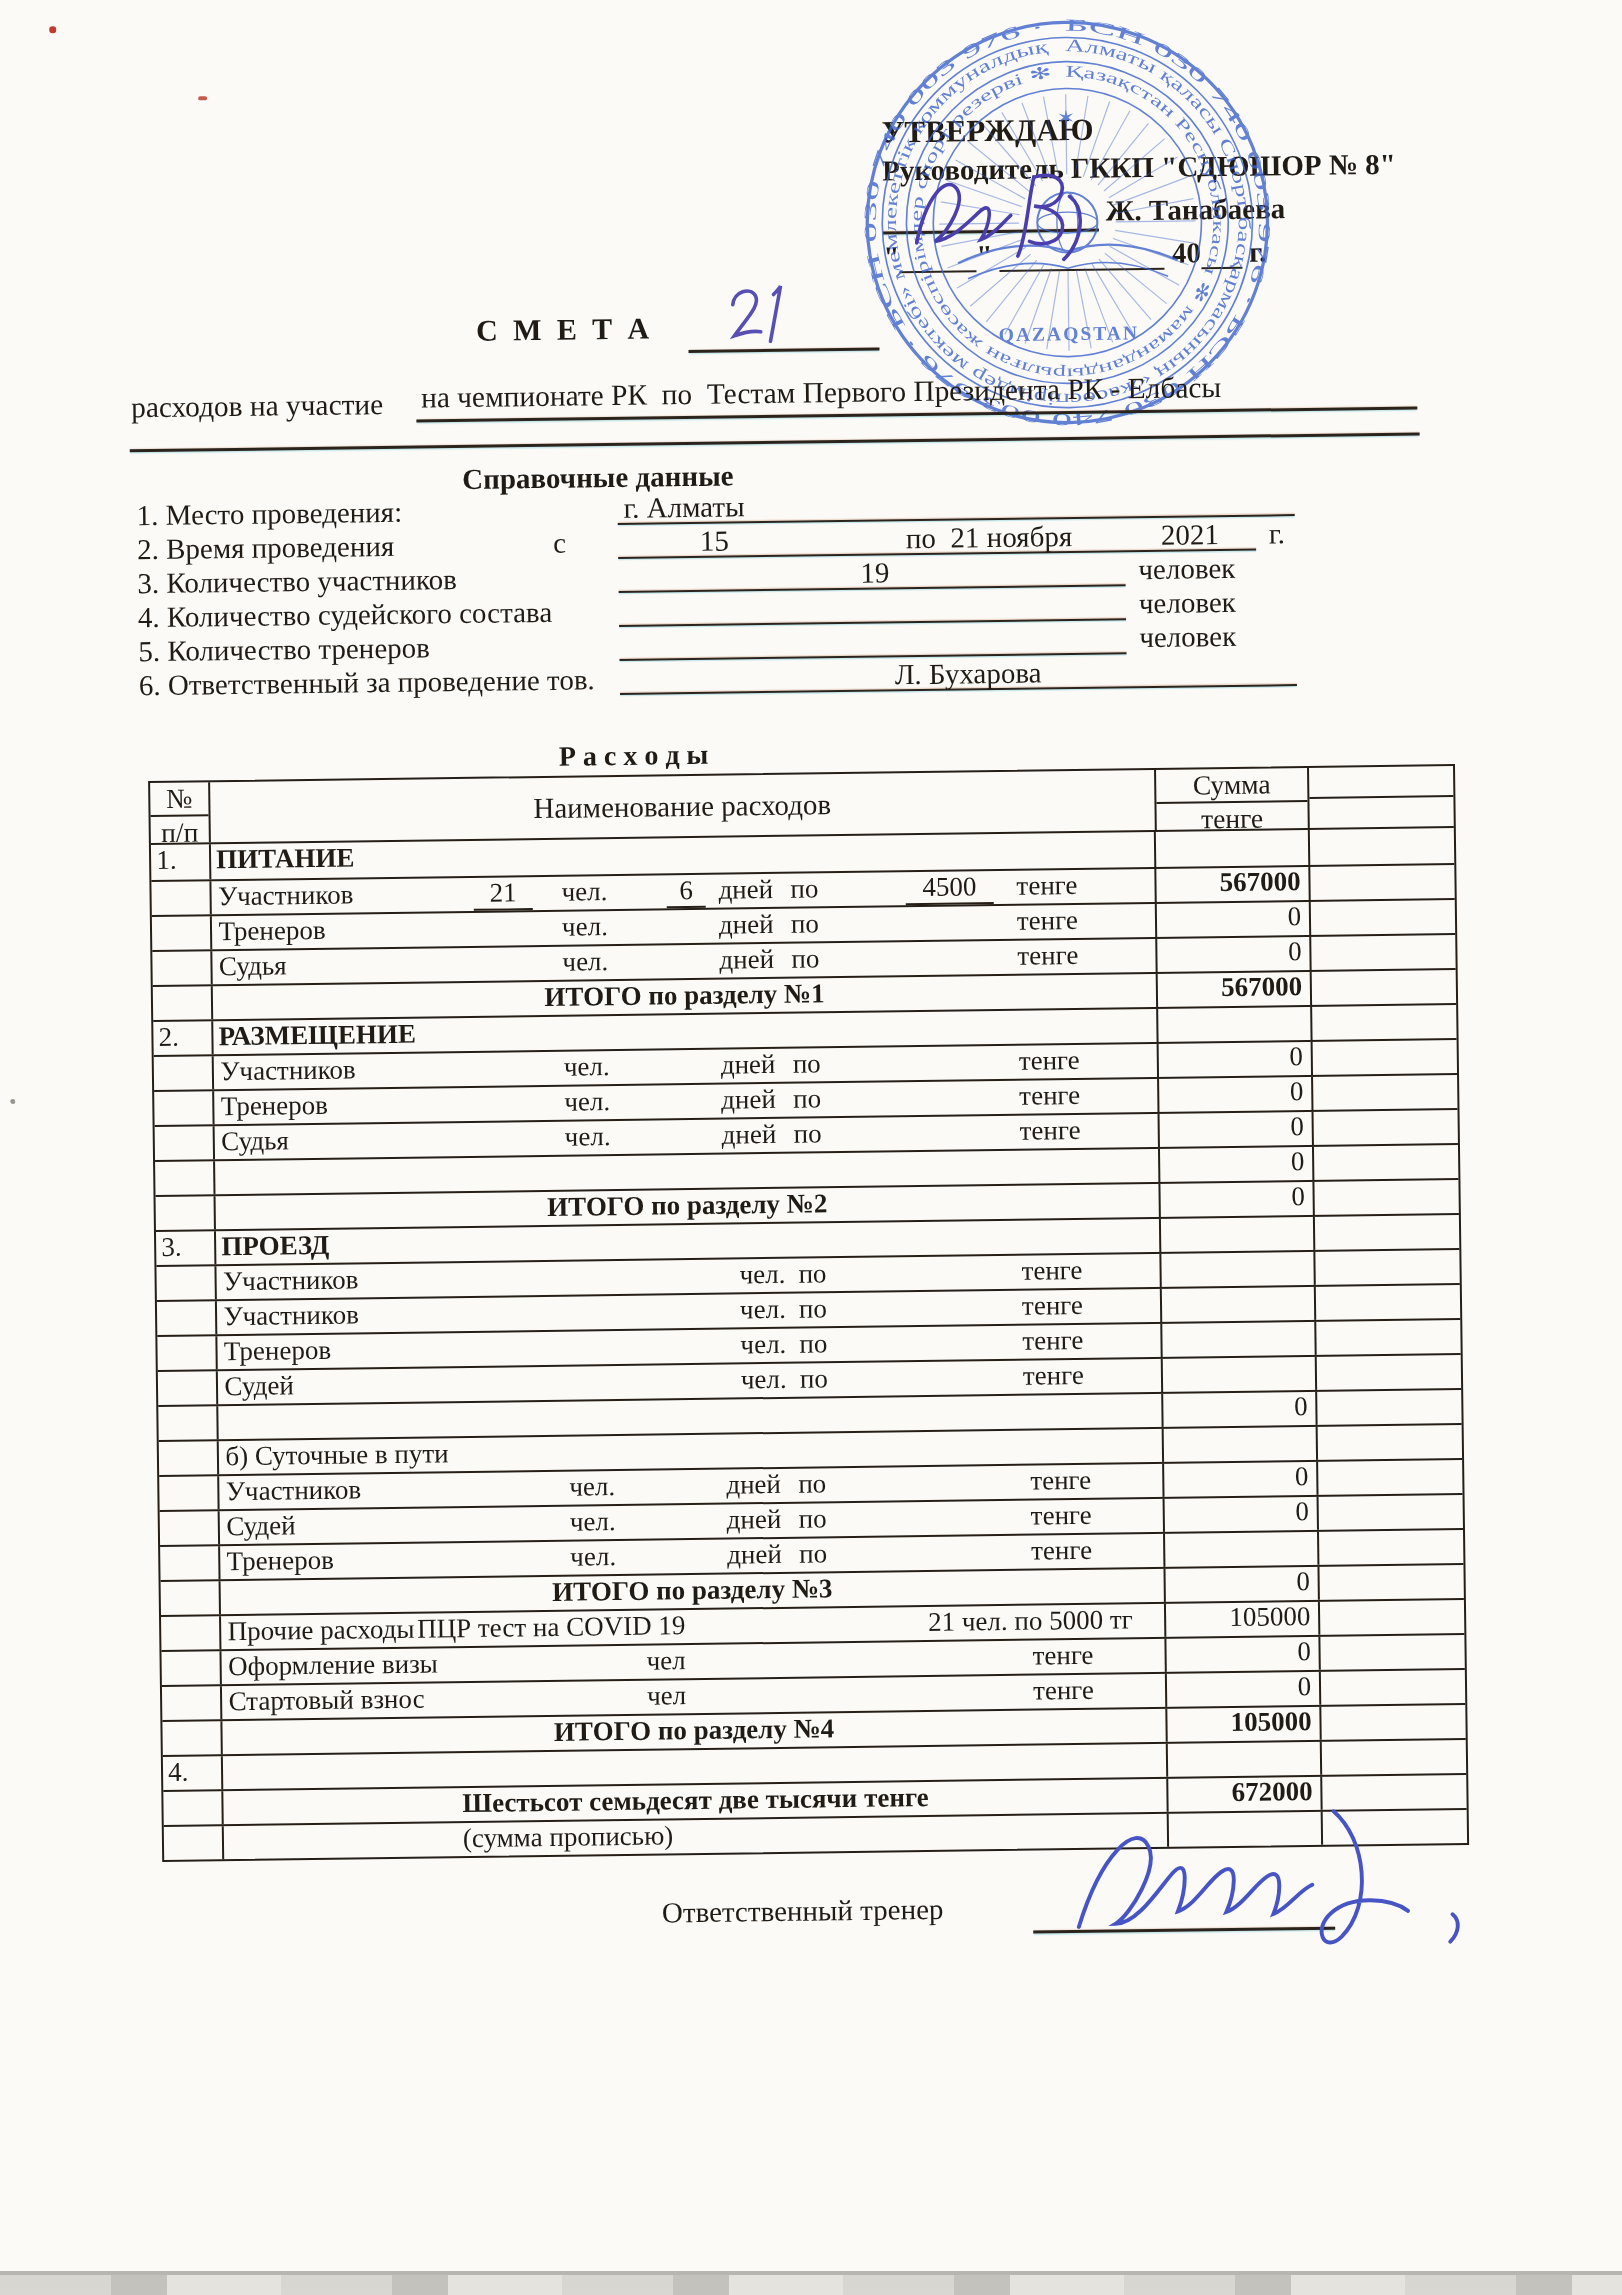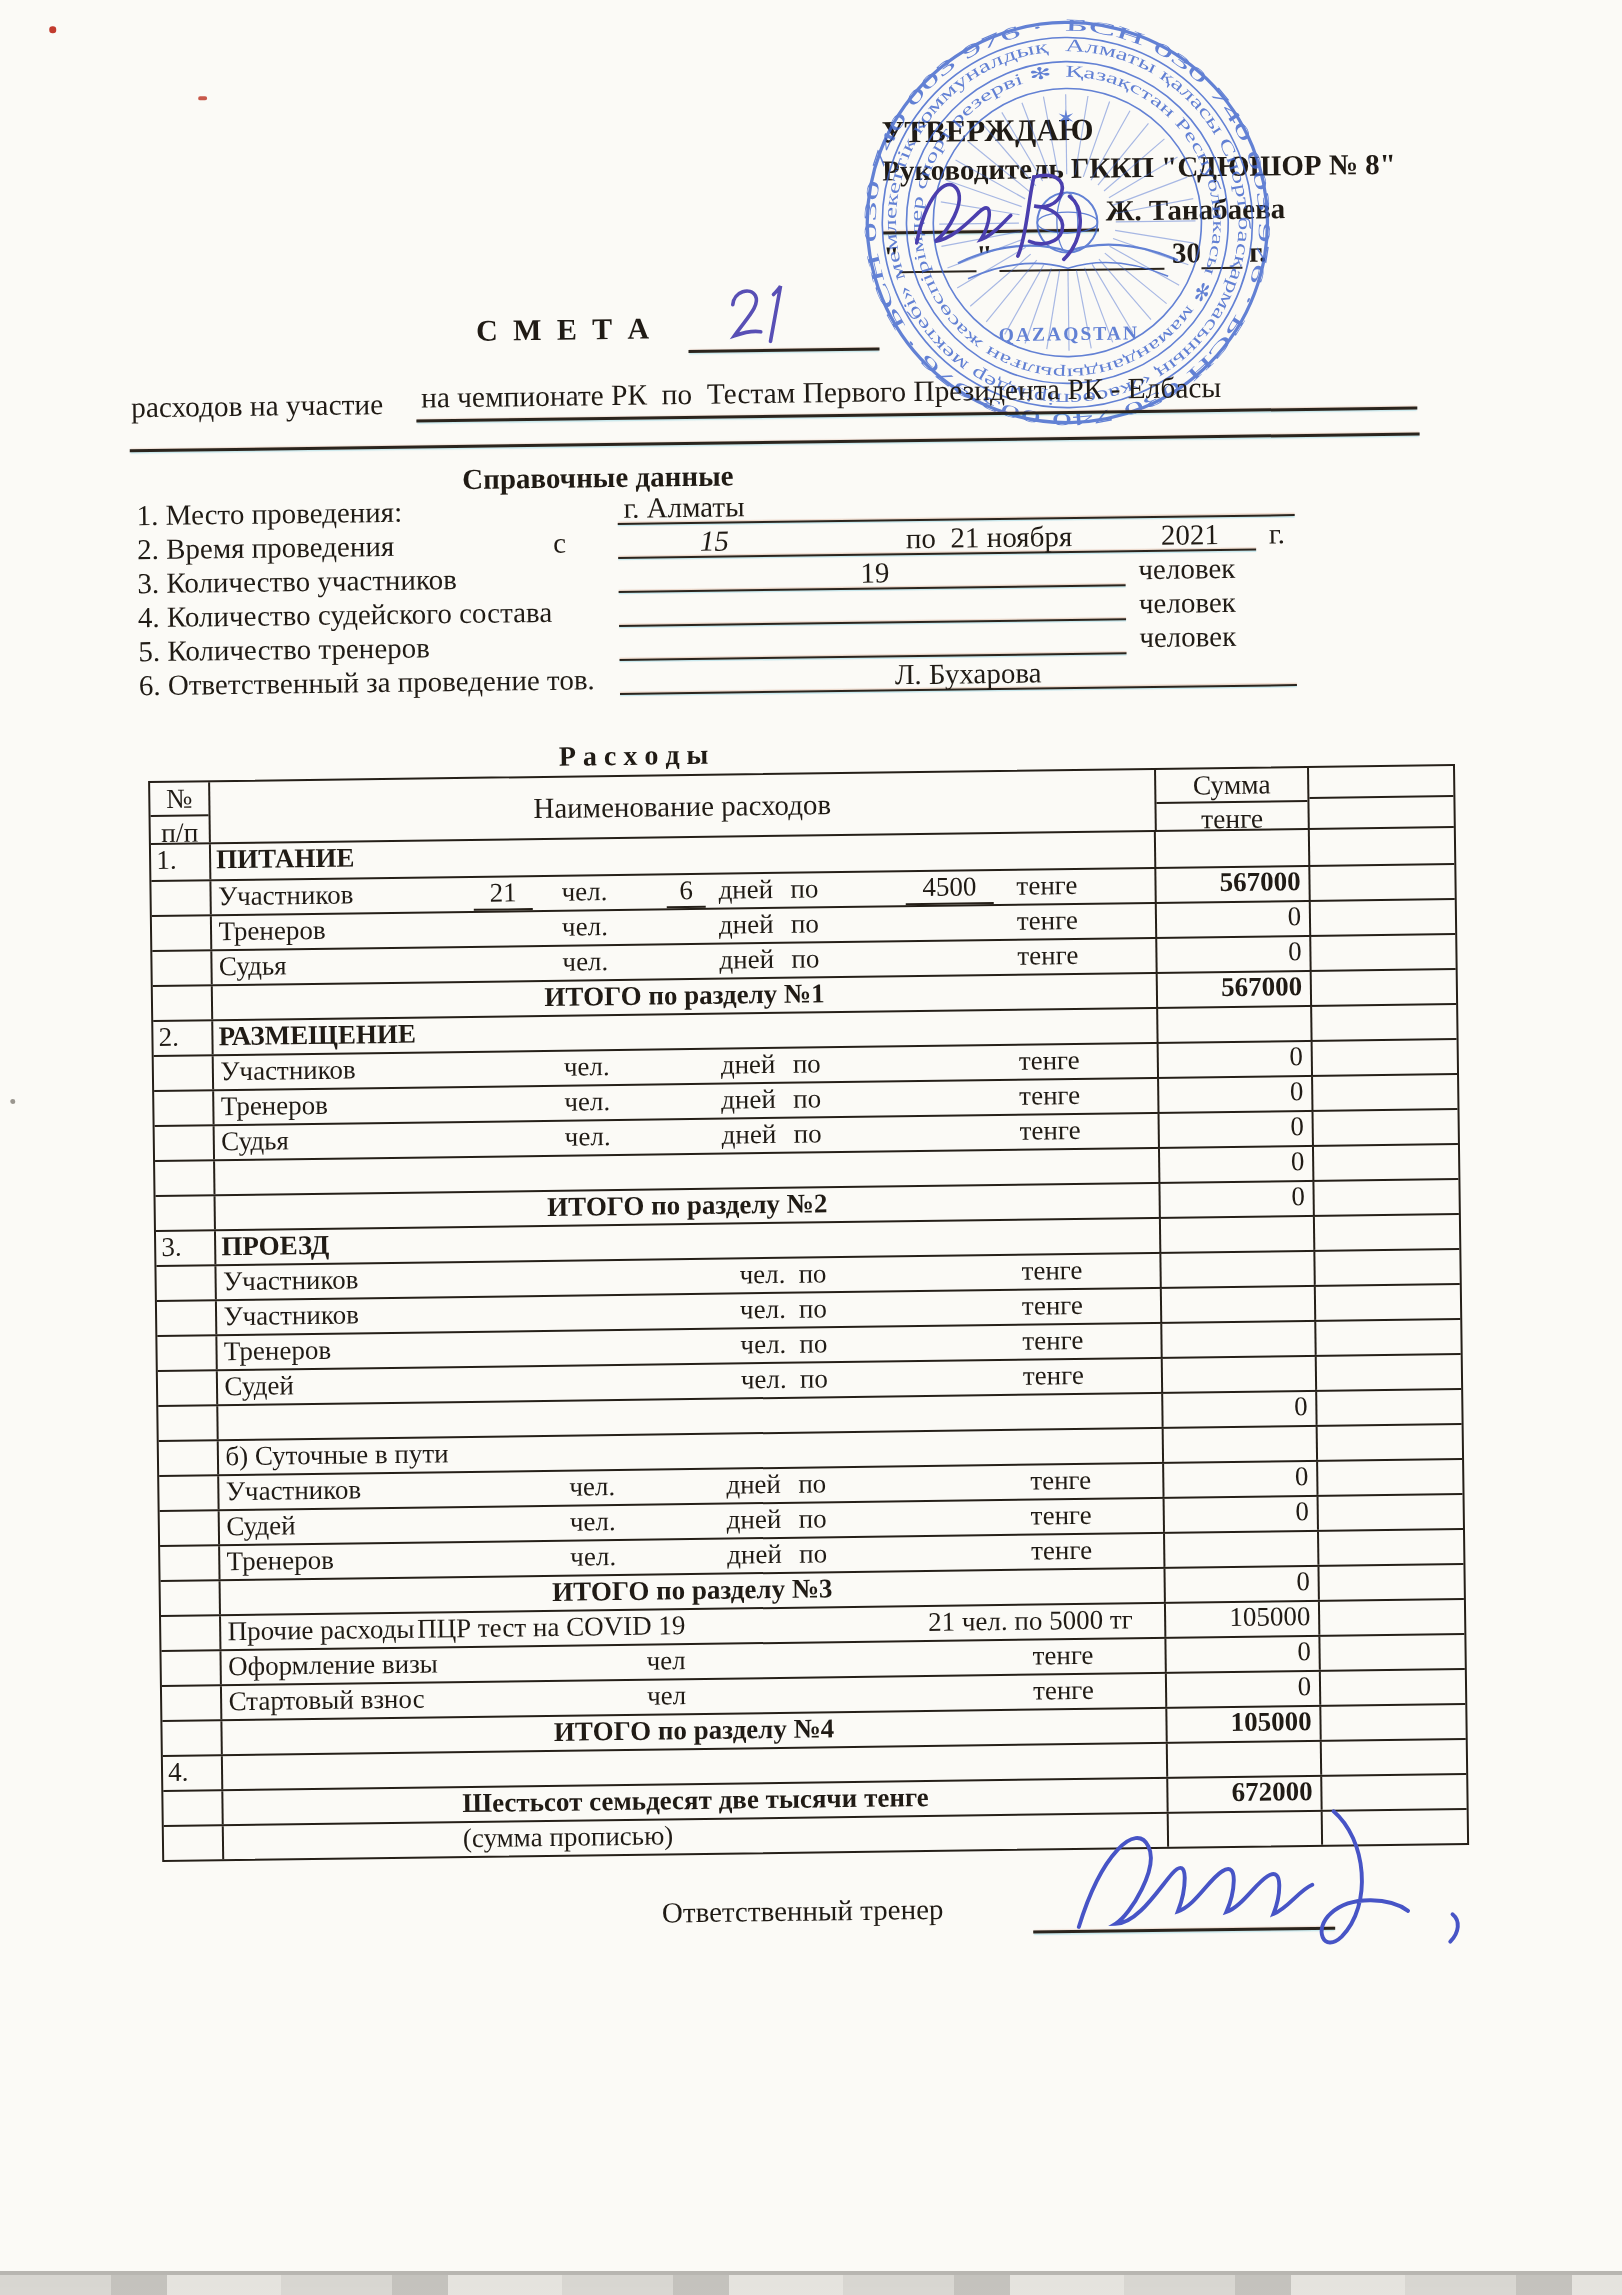--- a/index.html
+++ b/index.html
@@ -69,21 +69,21 @@
 <div class="page">
  <div class="sheet">
 
   <div class="abs app-title">УТВЕРЖДАЮ</div>
   <div class="abs app-role">Руководитель ГККП "СДЮШОР № 8"</div>
   <div class="abs app-name">Ж. Танабаева</div>
   <div class="rule" style="left:891px;top:241px;width:216px;"></div>
   <div class="abs app-date">
     <span>"</span><span class="dl" style="width:77px;"></span><span>"</span>
     <span class="dl" style="width:165px;"></span>
-    <span>30</span><span class="dl" style="width:41px;"></span>
+    <span>40</span><span class="dl" style="width:41px;"></span>
     <span>г.</span>
   </div>
 
   <svg class="abs stamp" viewBox="0 0 656 656">
     <defs>
       <path id="ringA" d="M 328 35 a 293 293 0 1 1 -0.1 0"></path>
       <path id="ringB" d="M 328 66 a 262 262 0 1 1 -0.1 0"></path>
       <path id="ringC" d="M 328 105 a 223 223 0 1 1 -0.1 0"></path>
     </defs>
     <g fill="none" stroke="#3d63cc">
@@ -171,21 +171,21 @@
   <div id="info-rows">
         <div class="info-row">
           <span class="info-lbl">1. Место проведения:</span>
           <div class="info-line" style="left: 481px; width: 677px;"></div>
           <span class="info-extra" style="left: 487px;">г. Алматы</span>
         </div>
         <div class="info-row">
           <span class="info-lbl">2. Время проведения</span>
           <div class="info-line" style="left: 481px; width: 638px;"></div>
           <span class="info-extra" style="left: 416px;">с</span>
-          <span class="info-extra" style="left: 563px; font-style: italic;">15</span>
+          <span class="info-extra" style="left: 563px;">15</span>
           <span class="info-extra" style="left: 769px;">по  21 ноября</span>
           <span class="info-extra" style="left: 1024px; text-align: right;">2021</span>
           <span class="info-extra" style="left: 1132px;">г.</span>
         </div>
         <div class="info-row">
           <span class="info-lbl">3. Количество участников</span>
           <div class="info-line" style="left: 481px; width: 507px;"></div>
           <span class="info-extra" style="left: 723px;">19</span>
           <span class="info-extra" style="left: 1001px;">человек</span>
         </div>

